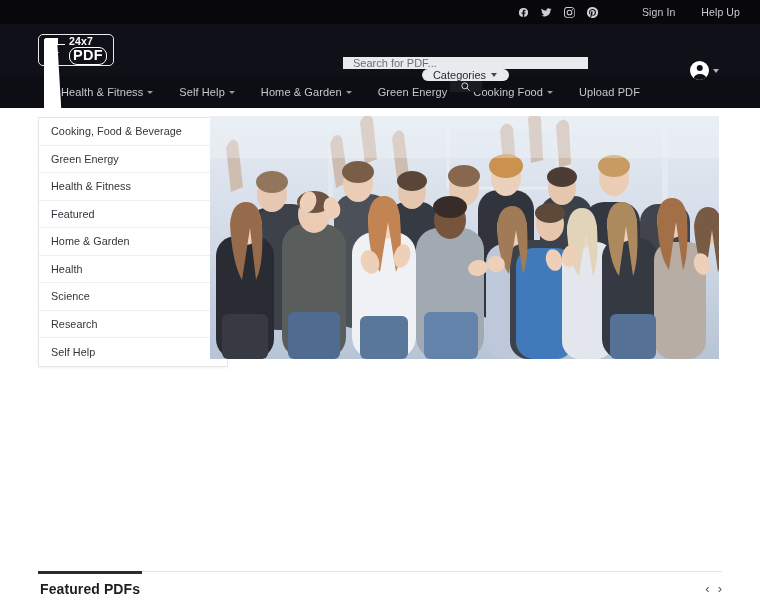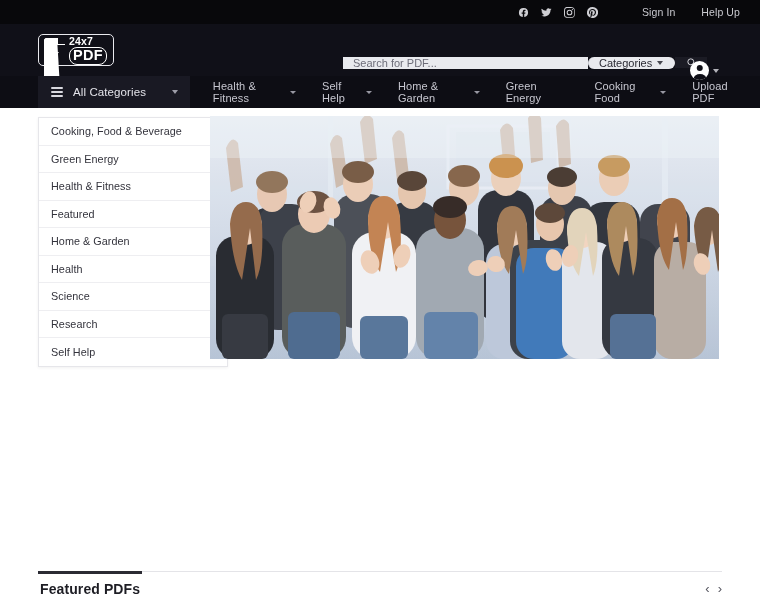--- a/index.html
+++ b/index.html
@@ -100,21 +100,21 @@
   }
   .logo-pdf {
     color: #ffffff; font-size: 14.5px; font-weight: 700;
     border: 1.4px solid #ffffff; border-radius: 8px;
     padding: 0px 3px 1px 3px; letter-spacing: .3px;
   }
 
   .search-wrap {
     position: absolute;
     left: 343px; top: 33px;
-    display: flex; align-items: flex-start; height: 31px;
+    display: flex; align-items: center; height: 31px; flex-direction: column;
   }
   .search-input {
     width: 245px;
     background: #e9eaee;
     border: none; outline: none;
     font-size: 11px;
     color: #3a3a44;
     padding: 0 10px;
     font-family: "Liberation Sans", sans-serif;
   }
@@ -320,29 +320,20 @@
     </div>
   </div>
 
   <div class="account">
     <span class="avatar"></span>
     <span class="caret"></span>
   </div>
 </div>
 
 <div class="navbar">
-  <div class="all-cat">
-    <span class="burger">
-        <span></span>
-        <span></span>
-        <span></span>
-      </span>
-    <span class="all-cat-label">All Categories</span>
-    <span class="caret"></span>
-  </div>
   <div class="nav-links" id="nav-links">
       <a class="nav-link">
         <span>Health &amp; Fitness</span>
         <span class="caret"></span>
       </a>
       <a class="nav-link">
         <span>Self Help</span>
         <span class="caret"></span>
       </a>
       <a class="nav-link">

